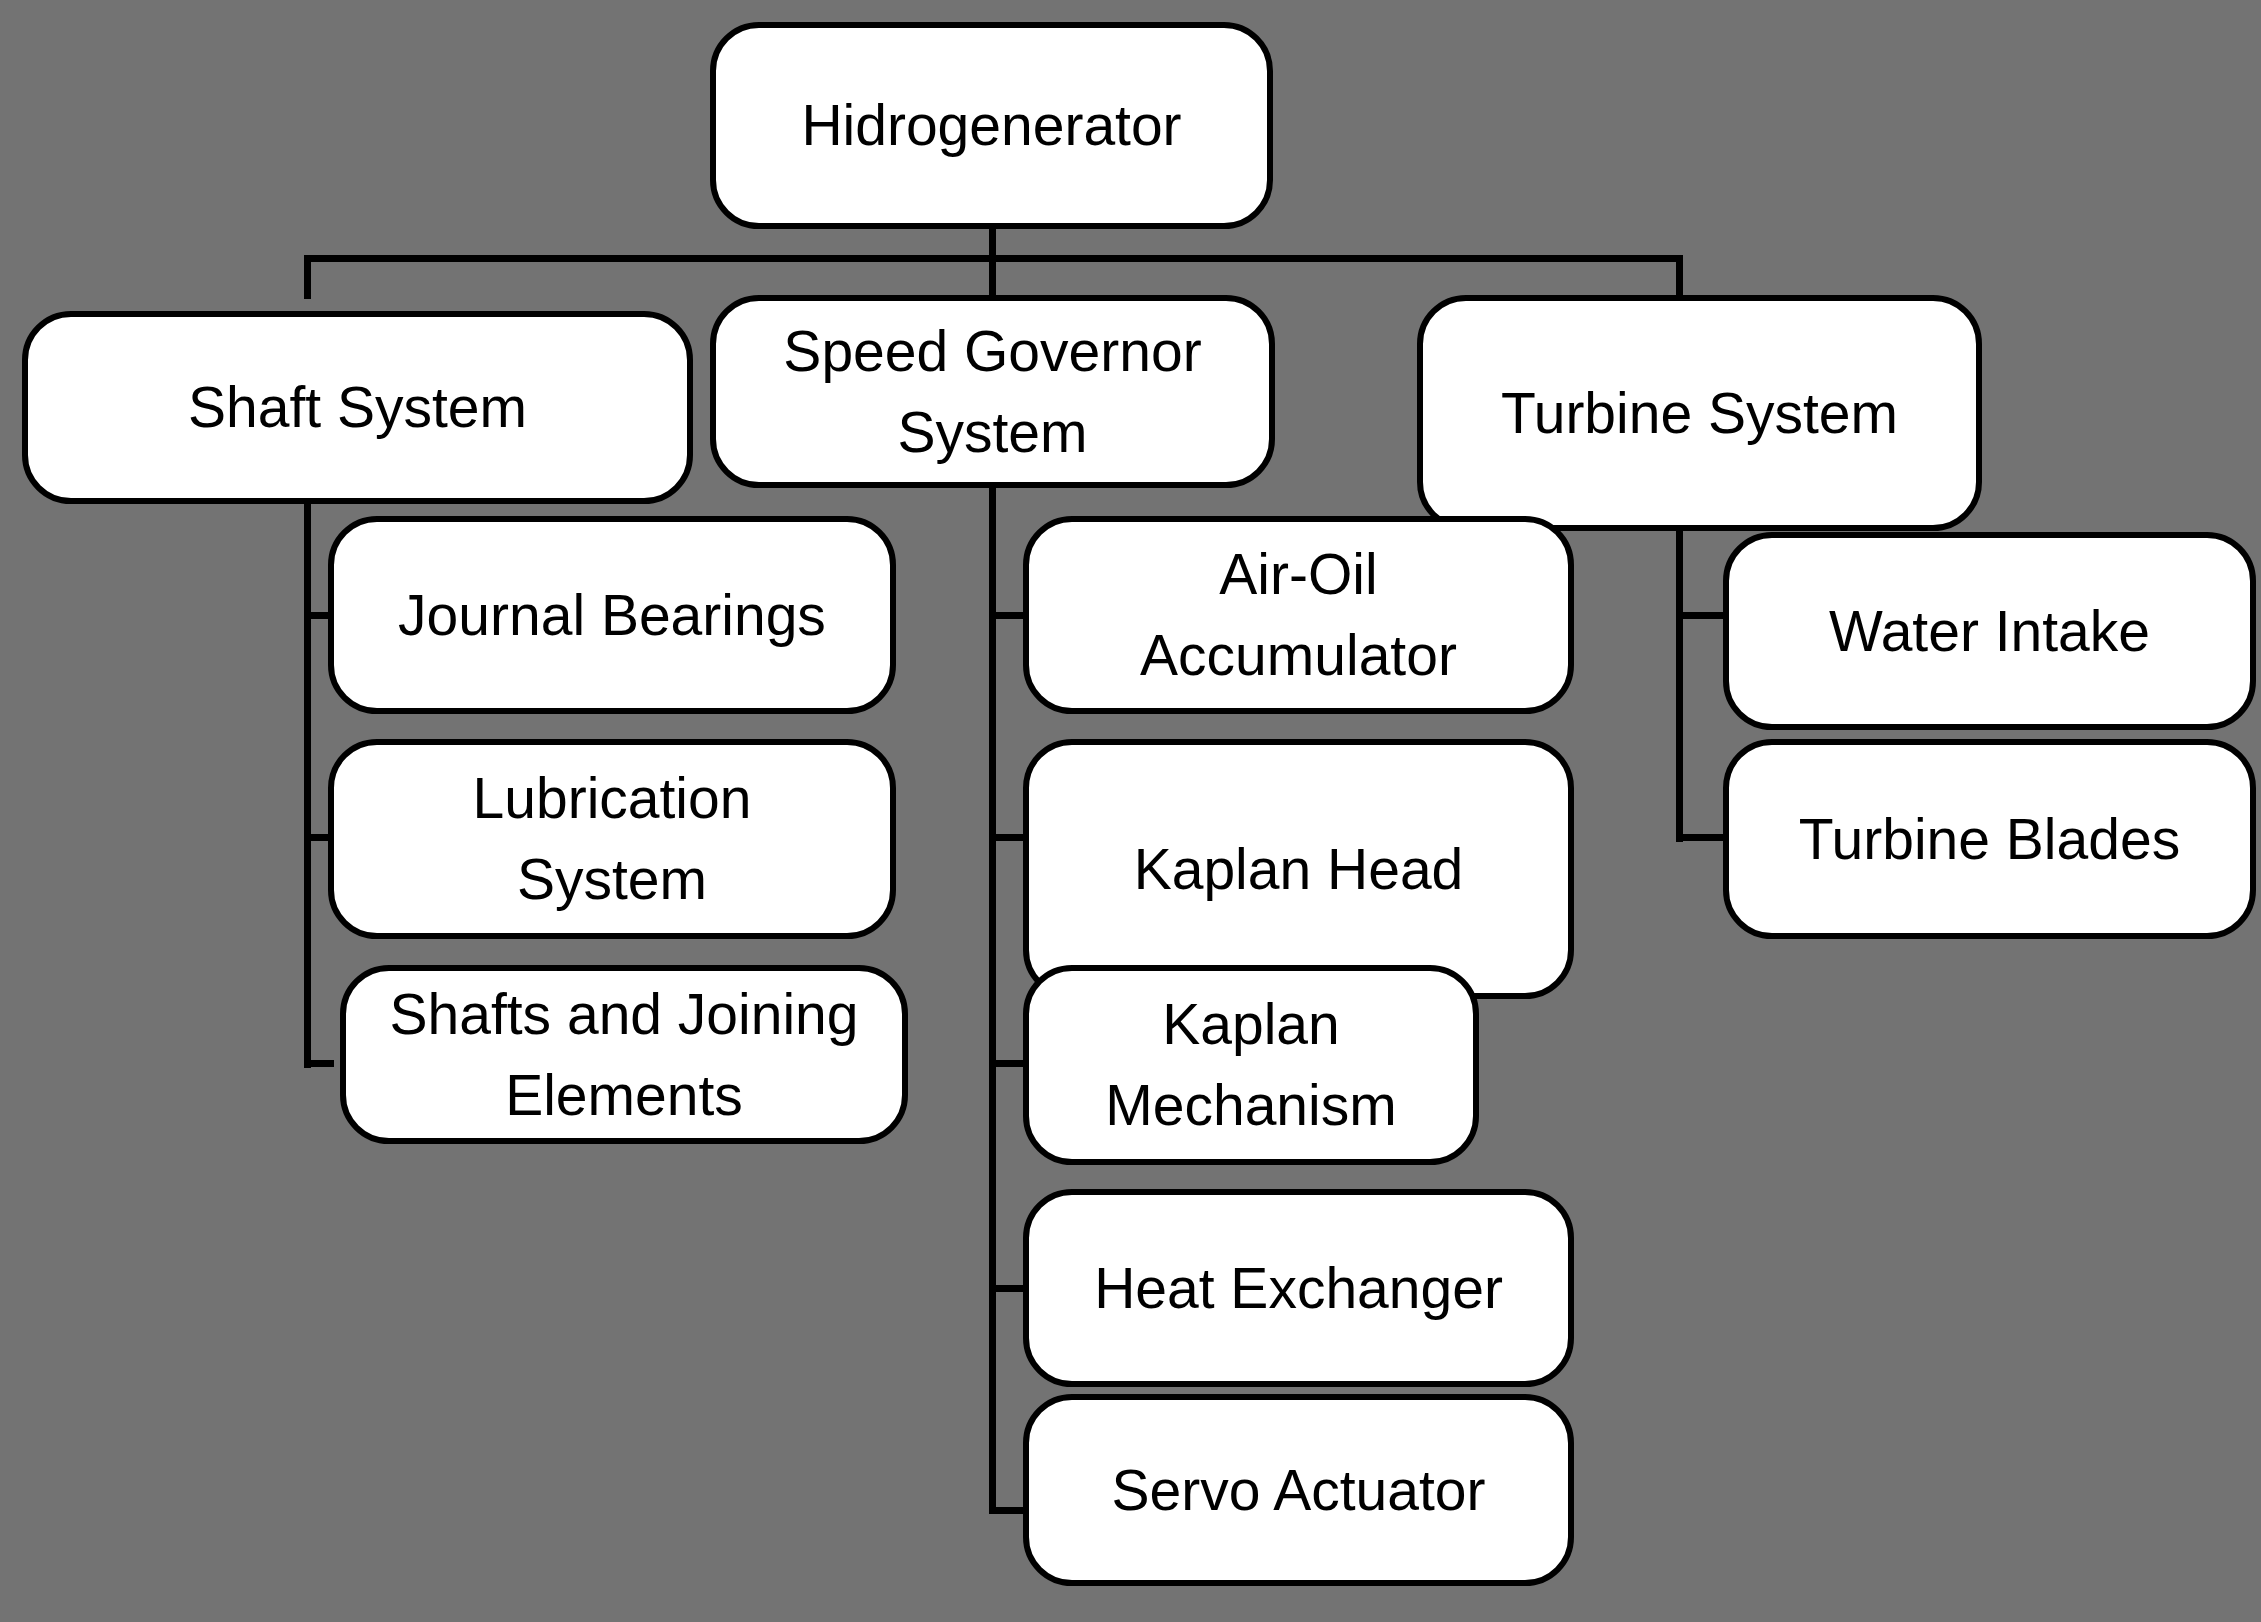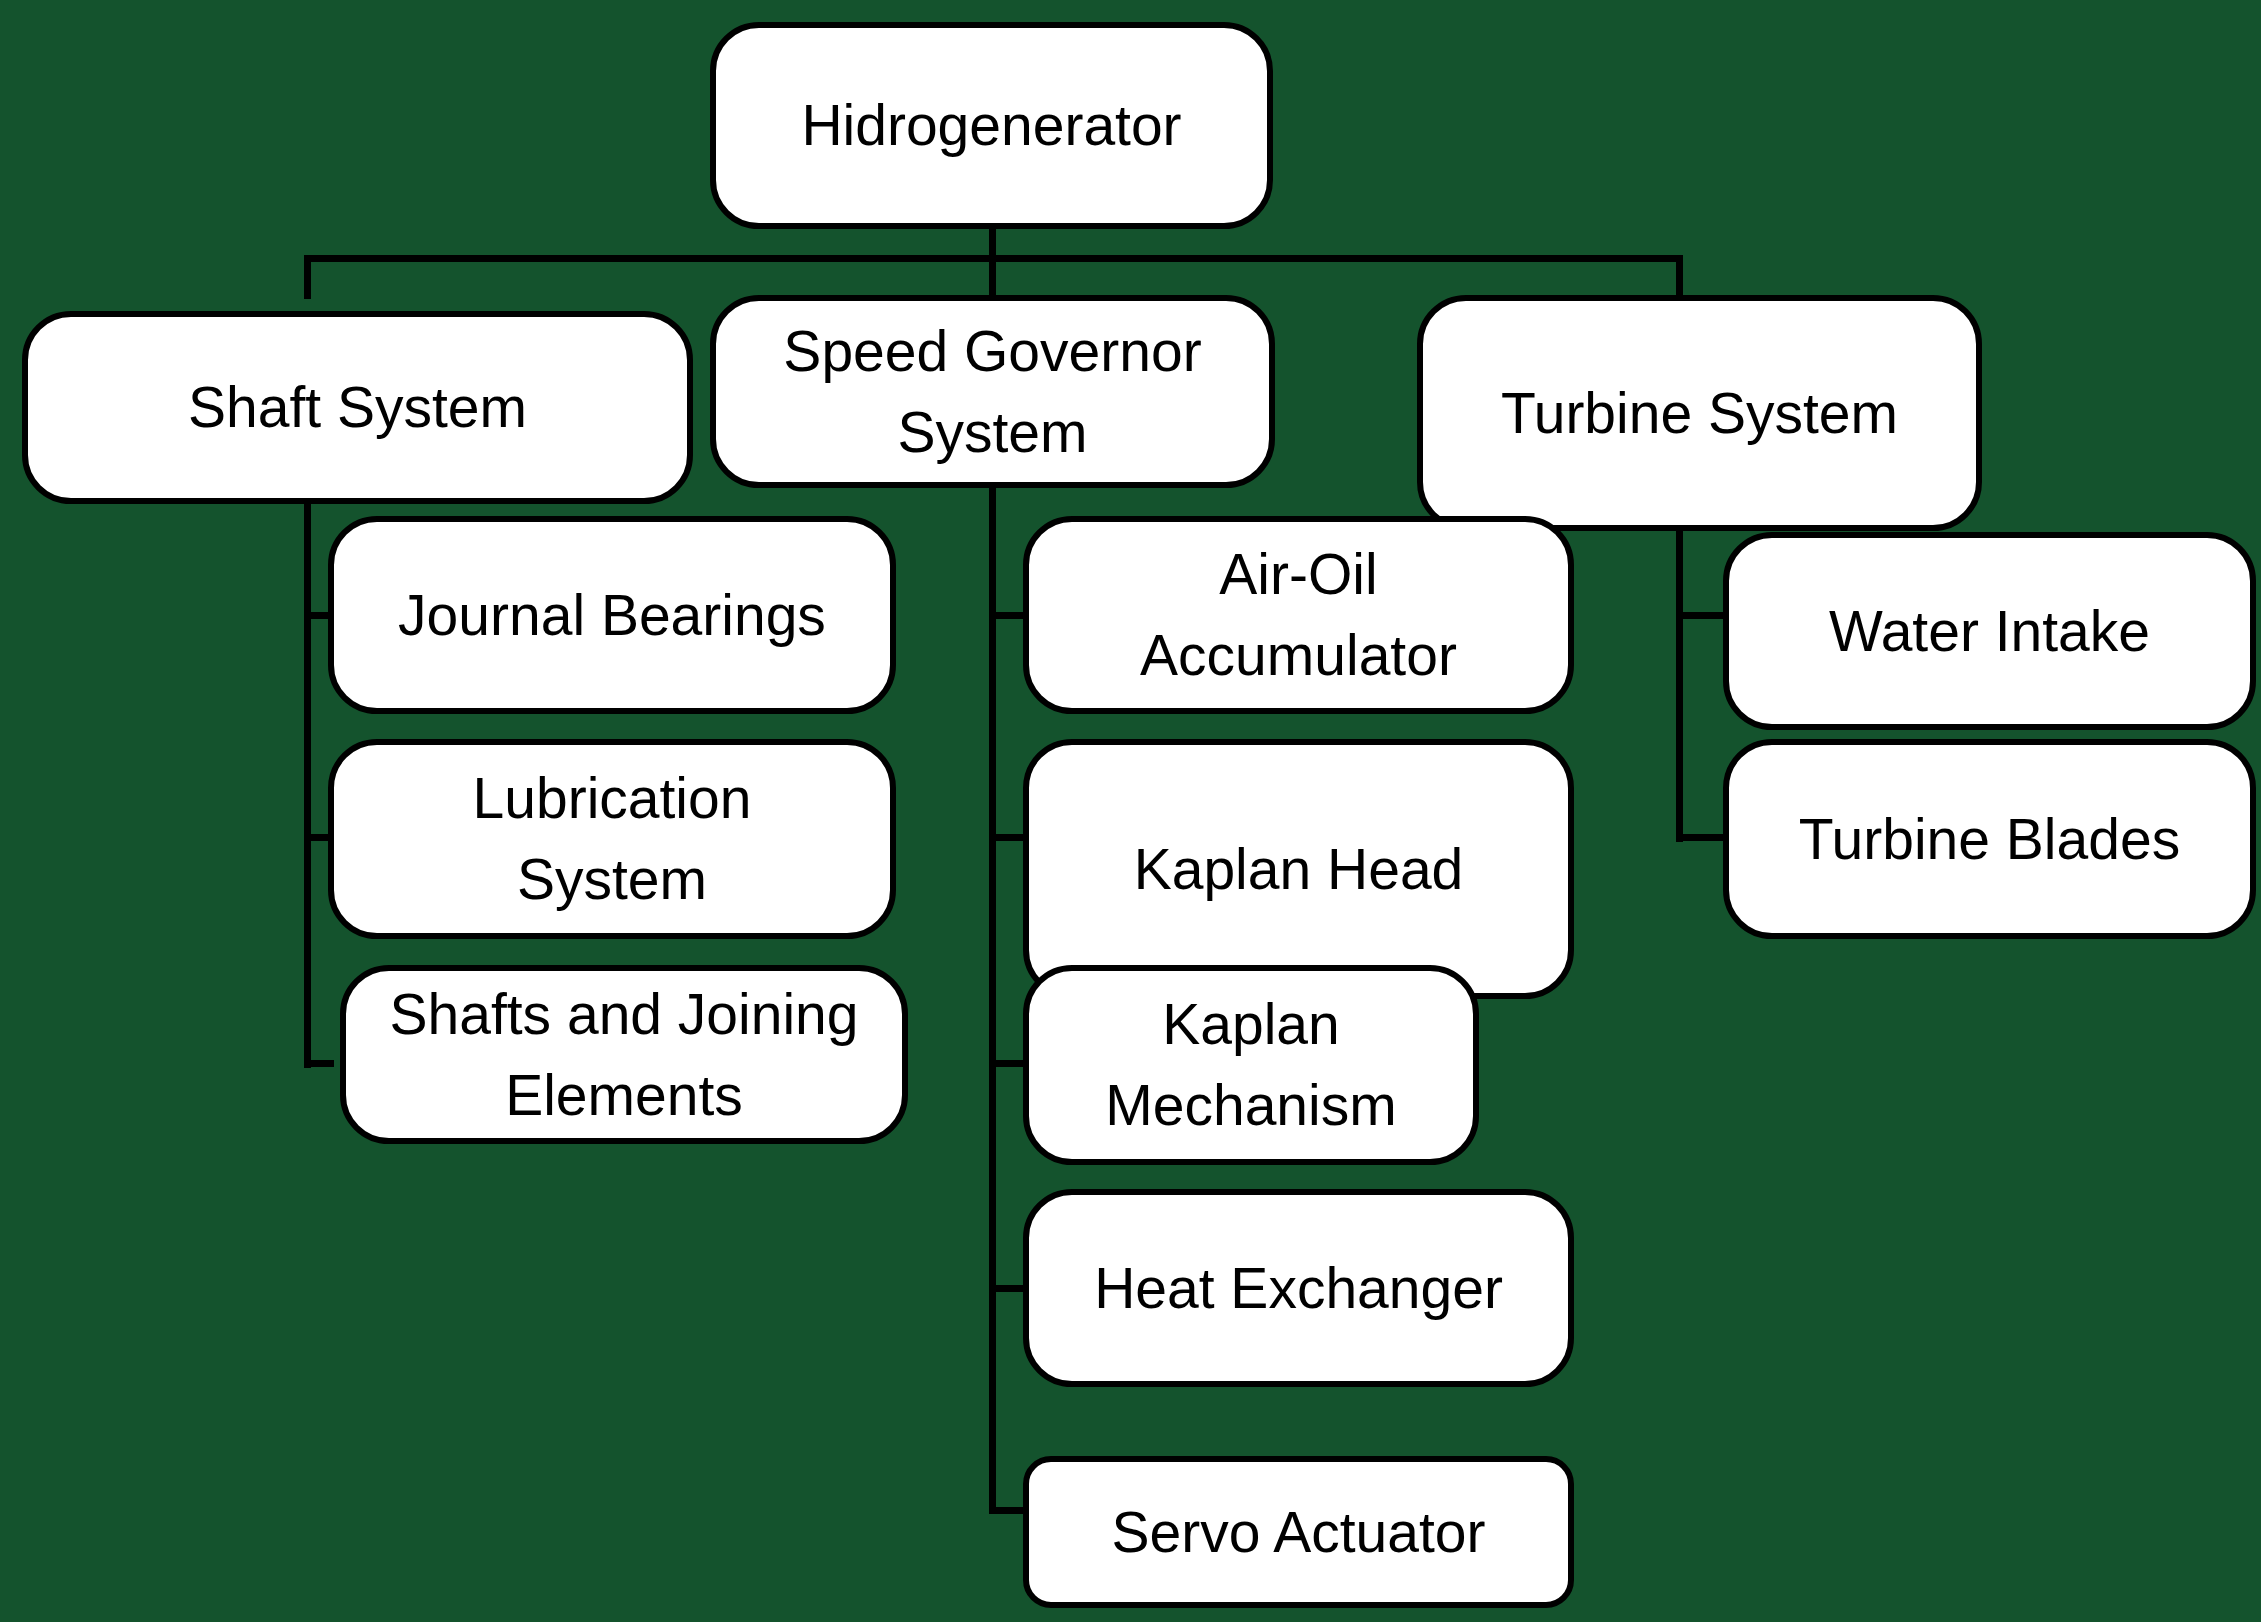--- a/index.html
+++ b/index.html
@@ -4,21 +4,21 @@
 <style>
   html, body {
     margin: 0;
     padding: 0;
     background: #ffffff;
   }
   .stage {
     position: relative;
     width: 2261px;
     height: 1623px;
-    background: #14532d;
+    background: #737373;
     font-family: "Liberation Sans", sans-serif;
     color: #000000;
   }
   .node {
     position: absolute;
     box-sizing: border-box;
     background: #ffffff;
     border: 6.7px solid #000000;
     border-radius: 49px;
     display: flex;
@@ -97,21 +97,21 @@
   </div>
   <div class="node" style="left:1023px; top:739px; width:551px; height:260px;">
     <span class="lbl">Kaplan Head</span>
   </div>
   <div class="node" style="left:1023px; top:965px; width:456px; height:200px;">
     <span class="lbl" style="max-width:353px;">Kaplan Mechanism</span>
   </div>
   <div class="node" style="left:1023px; top:1189px; width:551px; height:198px;">
     <span class="lbl">Heat Exchanger</span>
   </div>
-  <div class="node" style="left:1023px; top:1456px; width:551px; height:152px;border-radius:28px;">
+  <div class="node" style="left:1023px; top:1394px; width:551px; height:192px;">
     <span class="lbl">Servo Actuator</span>
   </div>
 
   <div class="node" style="left:1723px; top:516px; width:533px; height:198px;margin-top:16px;">
     <span class="lbl">Water Intake</span>
   </div>
   <div class="node" style="left:1723px; top:739px; width:533px; height:200px;">
     <span class="lbl">Turbine Blades</span>
   </div>
 

